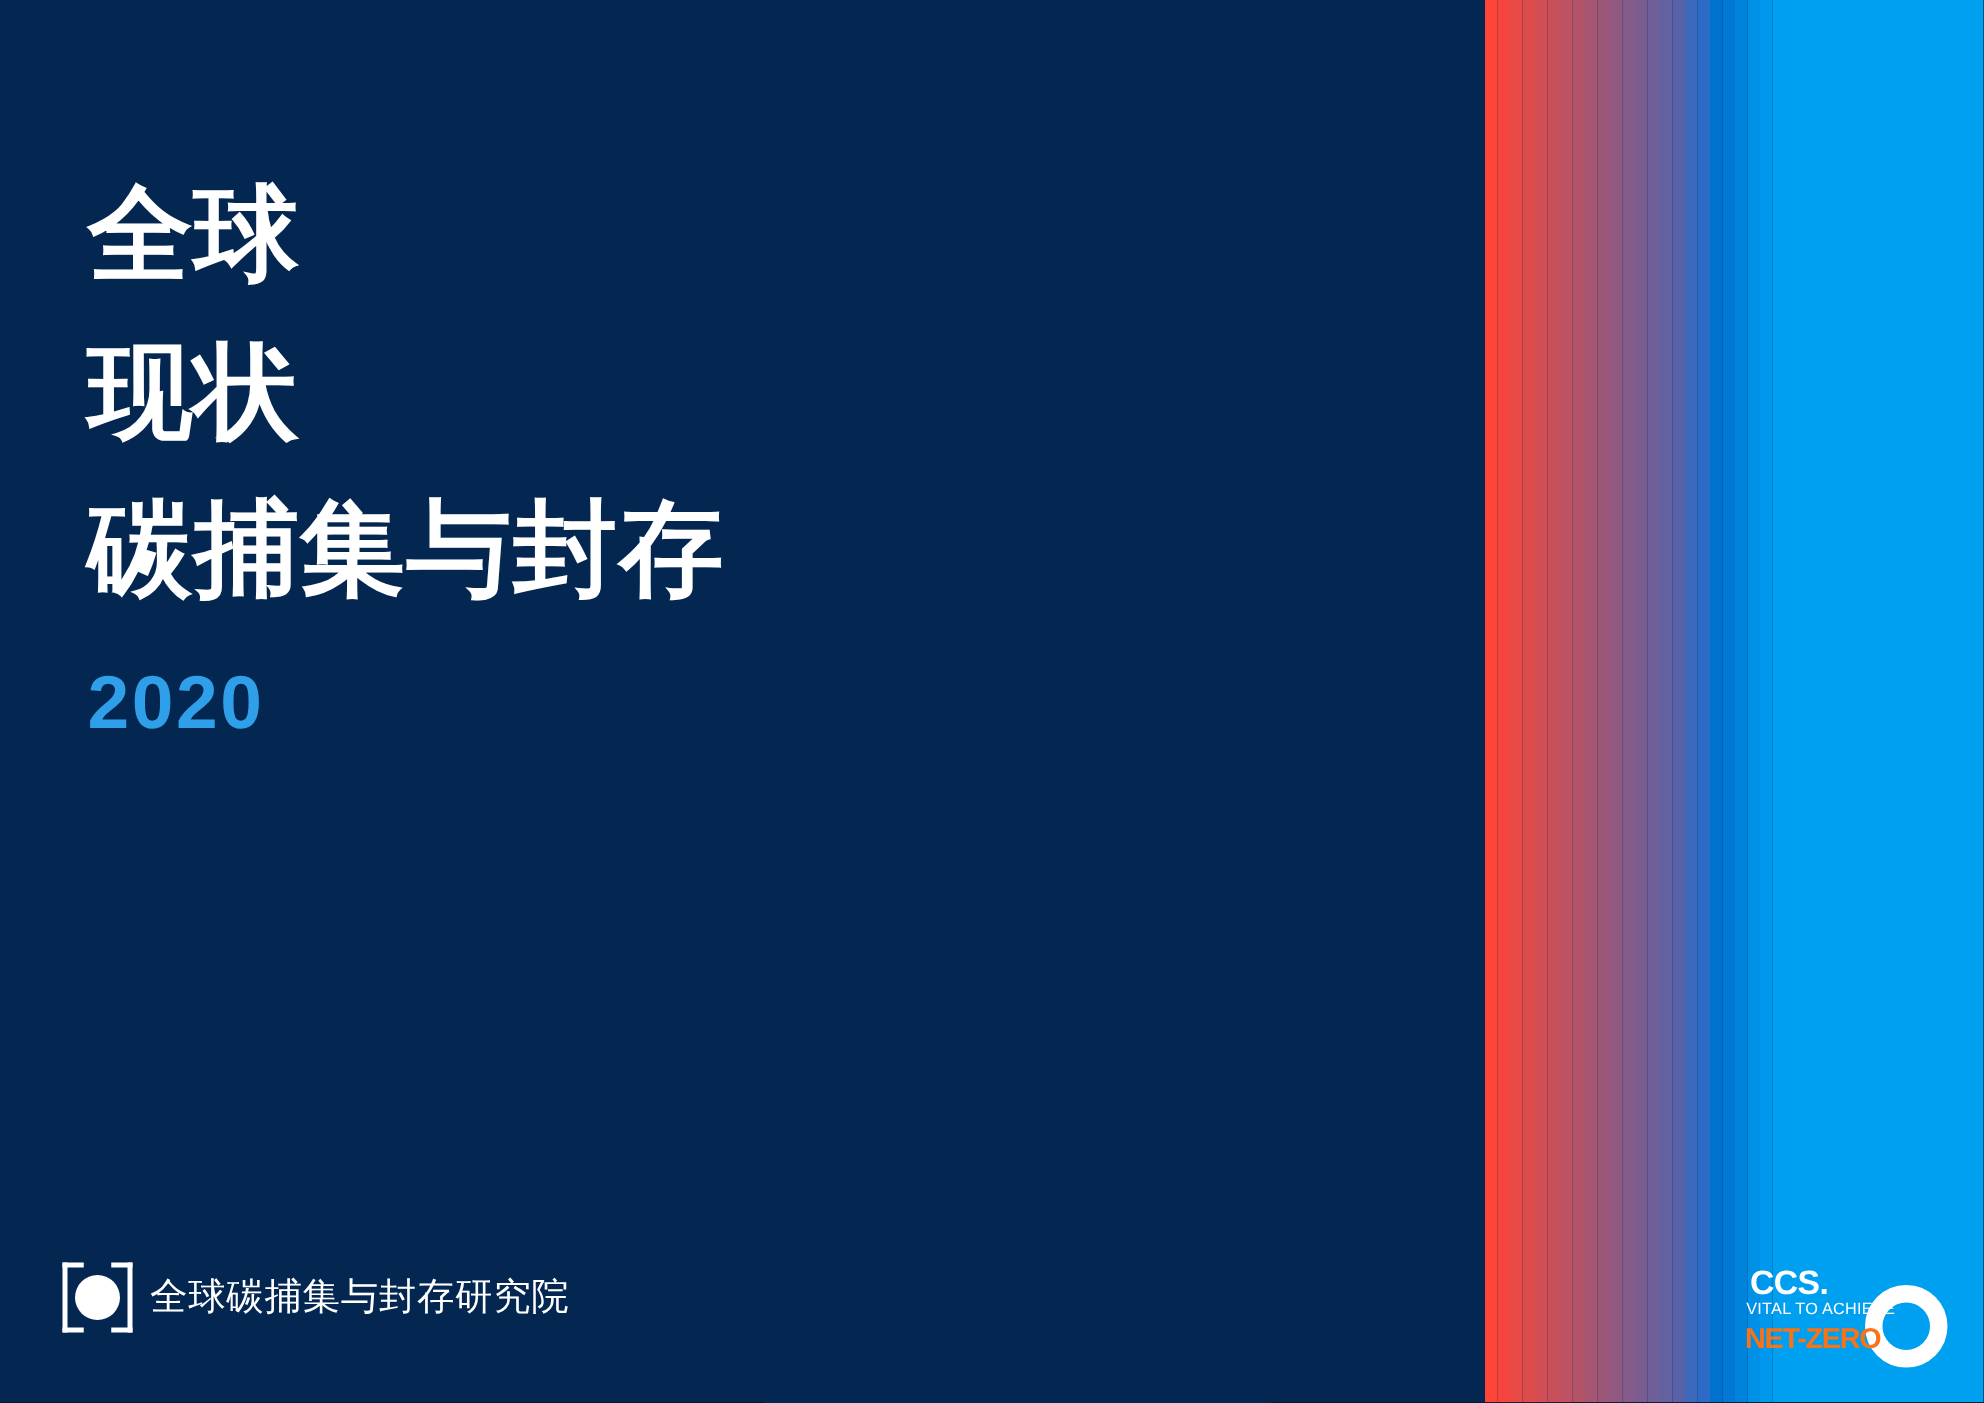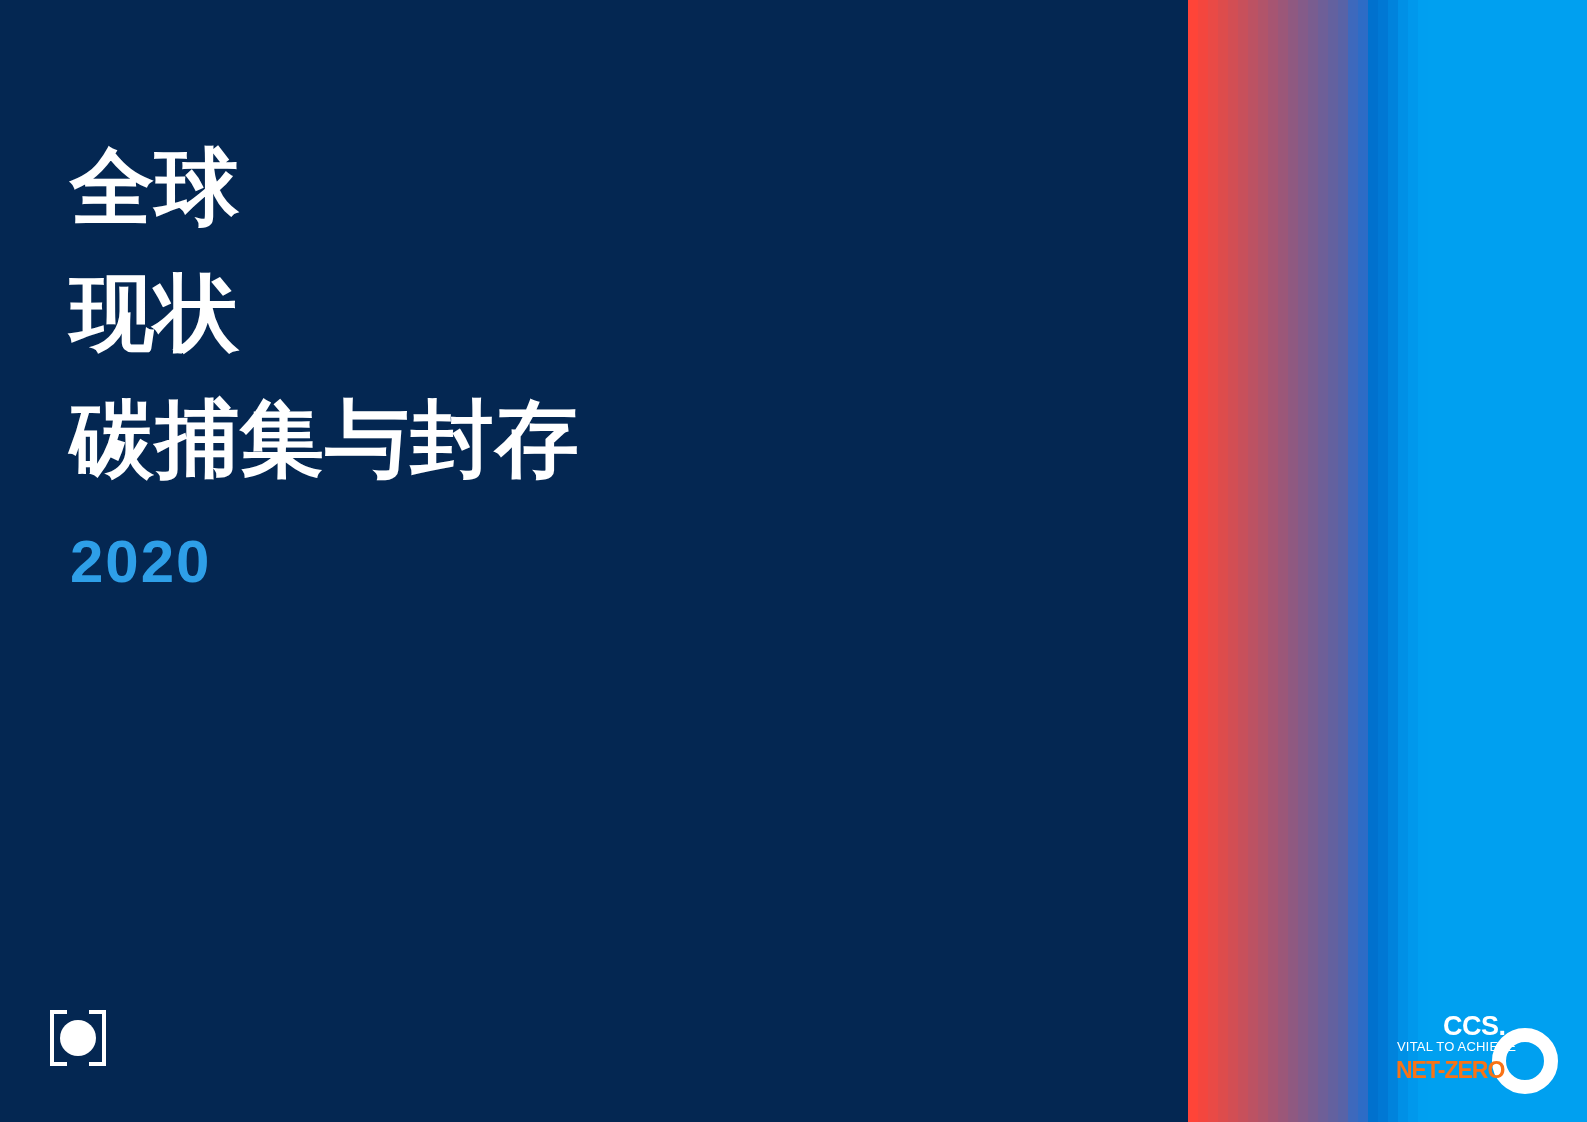--- a/index.html
+++ b/index.html
@@ -143,21 +143,20 @@
     top: 0;
     width: 165px;
   }
   .nz-ccs {
     color: #ffffff;
     font-weight: bold;
     font-size: 27px;
     line-height: 25px;
     letter-spacing: -0.5px;
     padding-left: 5px;
-    margin-left: 43px;
   }
   .nz-vital {
     color: #ffffff;
     font-weight: normal;
     font-size: 13px;
     line-height: 15px;
     letter-spacing: 0.2px;
     padding-left: 2px;
   }
   .nz-net {
@@ -212,20 +211,21 @@
     <div class="title-line" style="color: rgb(255, 255, 255);">碳捕集与封存</div>
     <div class="title-year" style="color: rgb(46, 159, 232);">2020</div>
   </div>
 
   <div class="institute-logo">
     <div class="mark">
       <div class="frame-l"></div>
       <div class="frame-r"></div>
       <div class="dot"></div>
     </div>
+    <div class="institute-name">全球碳捕集与封存研究院</div>
   </div>
 
   <div class="netzero-logo">
     <div class="nz-ring"></div>
     <div class="nz-text">
       <div class="nz-ccs">CCS.</div>
       <div class="nz-vital">VITAL TO ACHIEVE</div>
       <div class="nz-net">NET-ZERO</div>
     </div>
   </div>

